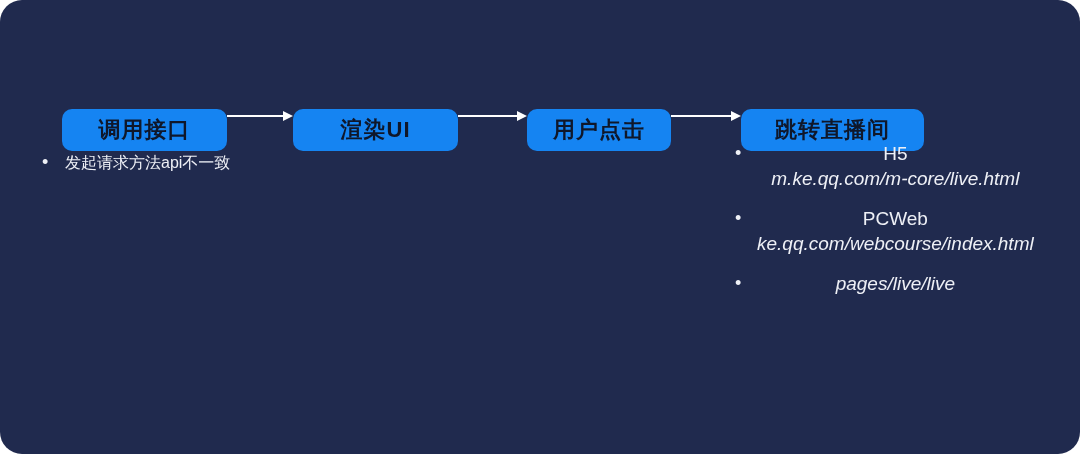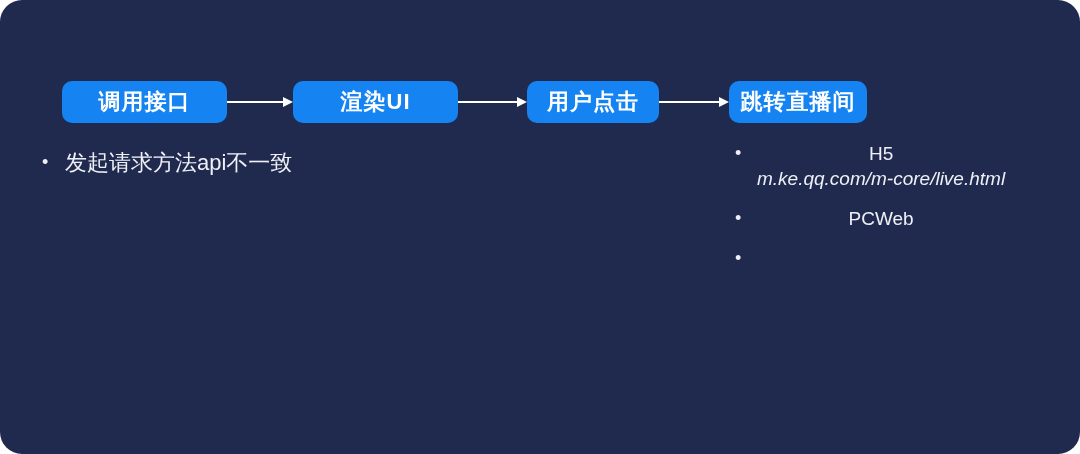--- a/index.html
+++ b/index.html
@@ -21,44 +21,45 @@
     position: absolute;
     left: 62px;
     top: 81px;
     display: flex;
     align-items: center;
   }
   .node {
     height: 42px;
     border-radius: 10px;
     background: #1584f2;
-    color: #ffffff;
+    color: #0f172a;
     font-size: 22px;
     font-weight: bold;
     display: flex;
     align-items: center;
     justify-content: center;
     letter-spacing: 1px;
     flex: none;
+    margin-top: 28px;
   }
   .node-1, .node-2 { width: 165px; }
-  .node-3 { width: 132px; }
-  .node-4 { width: 138px; }
+  .node-3 { width: 144px; }
+  .node-4 { width: 183px; }
   .arrow { flex: none; display: flex; align-items: center; }
   .arrow svg { display: block; }
   
   .left-notes {
     position: absolute;
     left: 40px;
     top: 152px;
     margin: 0;
     padding: 0;
     list-style: none;
     color: #eef0f6;
-    font-size: 22px;
+    font-size: 16px;
   }
   .left-notes li {
     position: relative;
     padding-left: 25px;
     line-height: 21px;
     margin-bottom: 24px;
   }
   .left-notes li::before,
   .right-notes li::before {
     content: "•";
@@ -141,18 +142,20 @@
     </li>
   </ul>
 
   <ul class="right-notes">
     <li>
       <span class="note-title">H5</span>
       <span class="note-url">m.ke.qq.com/m-core/live.html</span>
     </li>
     <li>
       <span class="note-title">PCWeb</span>
+      <span class="note-url">ke.qq.com/webcourse/index.html</span>
     </li>
     <li>
+      <span class="note-url">pages/live/live</span>
     </li>
   </ul>
 
 </div>
 
 </body></html>

